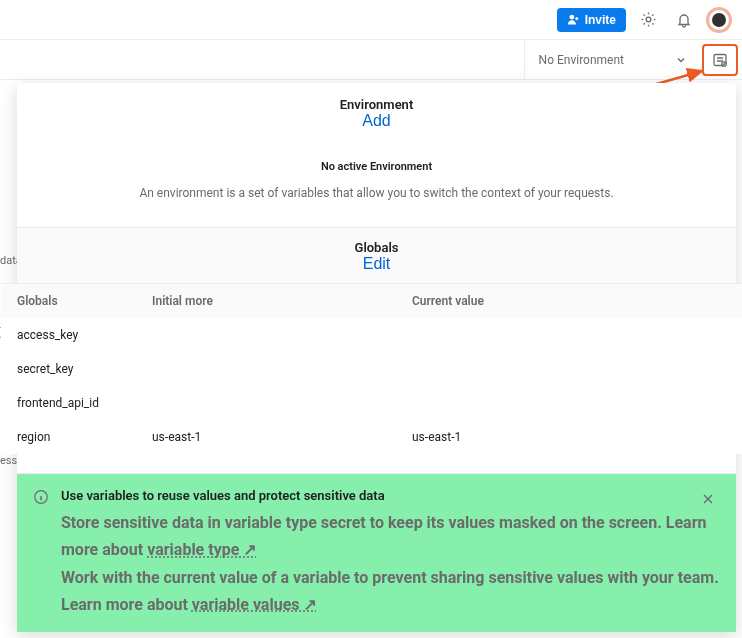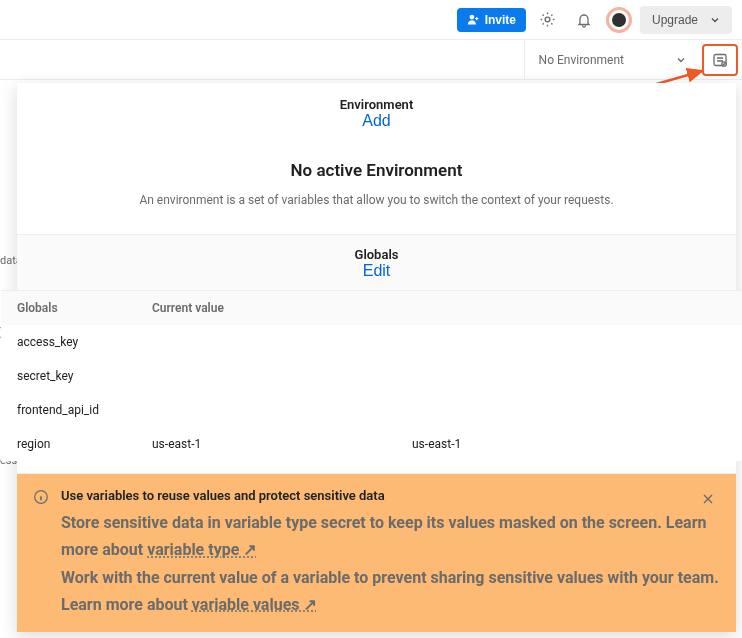--- a/index.html
+++ b/index.html
@@ -165,21 +165,21 @@
     cursor: pointer;
     font-size: 16px;
     font-weight: 500;
   }
   .empty-env {
     text-align: center;
     padding: 26px 60px 6px;
   }
   .empty-title {
     font-weight: 600;
-    font-size: 17px;
+    font-size: 11px;
     color: #212121;
     margin-bottom: 10px;
     text-align: center;
   }
   .empty-desc {
     color: #6b6b6b;
     font-size: 12px;
     line-height: 1.7;
   }
   .globals-section {
@@ -205,21 +205,21 @@
   .table-row {
     color: #212121;
   }
   .col-var { width: 135px; }
   .col-init { width: 260px; }
   .col-cur { flex: 1; }
 
   .tip-box {
     margin-top: auto;
     border-top: 1px solid #ededed;
-    background: #fdba74;
+    background: #86efac;
     padding: 14px 16px;
     display: flex;
     gap: 12px;
     align-items: flex-start;
     position: relative;
   }
   .tip-icon {
     flex-shrink: 0;
     color: #6b6b6b;
     margin-top: 1px;
@@ -275,26 +275,20 @@
       </svg>
   </button>
   <button class="icon-btn">
     <svg width="16" height="16" viewBox="0 0 16 16" fill="none" stroke="currentColor" stroke-width="1.3">
         <path d="M4 11V7a4 4 0 018 0v4l1 1.5H3L4 11zM6.5 13.5a1.5 1.5 0 003 0"></path>
       </svg>
   </button>
   <div class="avatar">
     <div class="avatar-inner"></div>
   </div>
-  <button class="upgrade-btn">
-    <span>Upgrade</span>
-    <svg width="10" height="10" viewBox="0 0 10 10" fill="none" stroke="currentColor" stroke-width="1.4">
-        <path d="M2 3.5l3 3 3-3"></path>
-      </svg>
-  </button>
 </div>
 
 <div class="env-row">
   <div class="env-select">
     <span>No Environment</span>
     <svg width="10" height="10" viewBox="0 0 10 10" fill="none" stroke="currentColor" stroke-width="1.4">
         <path d="M2 3.5l3 3 3-3"></path>
       </svg>
   </div>
   <div class="env-quicklook">
@@ -336,21 +330,22 @@
   <div class="globals-section">
     <div class="section-header" style="margin-bottom:10px">
       <span class="section-title">Globals</span>
       <button class="link-btn">Edit</button>
     </div>
   </div>
 
   <div class="globals-body">
     <div class="table-header">
       <div class="col-var">Globals</div>
-      <div class="col-init">Current value</div>
+      <div class="col-init">Initial more</div>
+      <div class="col-cur">Current value</div>
     </div>
     <div id="globals-rows">
         <div class="table-row">
           <div class="col-var">access_key</div>
           <div class="col-init"></div>
           <div class="col-cur"></div>
         </div>
         <div class="table-row">
           <div class="col-var">secret_key</div>
           <div class="col-init"></div>

